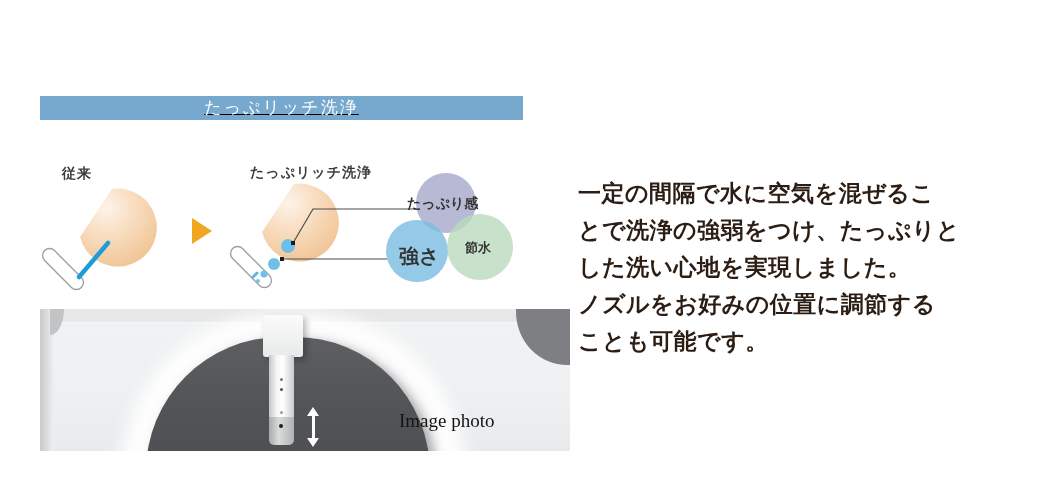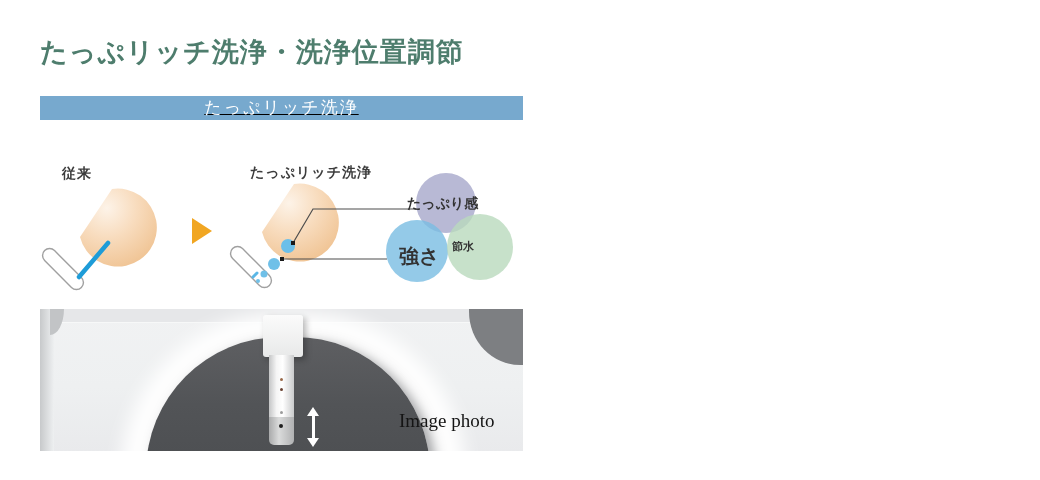--- a/index.html
+++ b/index.html
@@ -26,25 +26,26 @@
     font-weight:700;color:#3c3c3c;font-size:14px;letter-spacing:1px;white-space:nowrap;
   }
   .lbl-conventional{left:22px;top:13px;}
   .lbl-rich{left:210px;top:12px;font-size:15px;}
   .venn-label{
     position:absolute;font-family:"Liberation Sans", sans-serif;
     font-weight:700;color:#333333;white-space:nowrap;
   }
   .venn-top{left:367px;top:43px;font-size:14px;text-align:center;}
   .venn-left{left:359px;top:91px;font-size:20px;}
-  .venn-right{left:412px;top:87px;font-size:11px;}
+  .venn-right{left:425px;top:87px;font-size:13px;}
   
   .photo{
     position:relative;width:483px;height:142px;overflow:hidden;
     background:linear-gradient(180deg,#f1f2f3 0%,#eef0f1 55%,#e9eaec 100%);
+    padding-left:47px;
   }
   .photo-left-strip{position:absolute;left:0;top:0;width:14px;height:100%;
     background:linear-gradient(90deg,#c7c9cb,#eef0f1);}
   .photo-top-band{position:absolute;left:14px;right:0;top:0;height:13px;
     background:#e6e7e9;border-bottom:1px solid #f7f8f8;}
   .corner-tr{position:absolute;right:0;top:0;width:54px;height:56px;
     background:#7d7f82;border-bottom-left-radius:95%;}
   .corner-tl{position:absolute;left:10px;top:0;width:14px;height:26px;
     background:#c2c4c6;border-bottom-right-radius:100%;}
   .rim-glow{position:absolute;left:92px;top:16px;width:322px;height:160px;
@@ -82,21 +83,20 @@
     position:absolute;left:578px;top:175px;width:430px;
     font-size:23px;line-height:37px;font-weight:700;color:#2b1d13;
     font-family:"Liberation Serif", serif;white-space:pre;letter-spacing:.5px;
   }
 </style>
 </head>
 <body>
 
 <div class="canvas">
 
-  <div class="page-title">たっぷリッチ洗浄・洗浄位置調節</div>
 
   <div class="panel">
 
     <div class="band">たっぷリッチ洗浄</div>
 
     <div class="diagram">
       <svg width="483" height="157" viewBox="0 0 483 157" xmlns="http://www.w3.org/2000/svg">
         <defs>
           <radialGradient id="peach" cx="35%" cy="25%" r="85%">
             <stop offset="0%" stop-color="#fdf3e8"></stop>
@@ -172,14 +172,19 @@
       <div class="v-arrow">
         <div class="head-up"></div>
         <div class="shaft"></div>
         <div class="head-down"></div>
       </div>
       <span class="photo-caption">Image photo</span>
     </div>
 
   </div>
 
+  <div class="description">一定の間隔で水に空気を混ぜるこ
+とで洗浄の強弱をつけ、たっぷりと
+した洗い心地を実現しました。
+ノズルをお好みの位置に調節する
+ことも可能です。</div>
 
 </div>
 
 </body></html>

